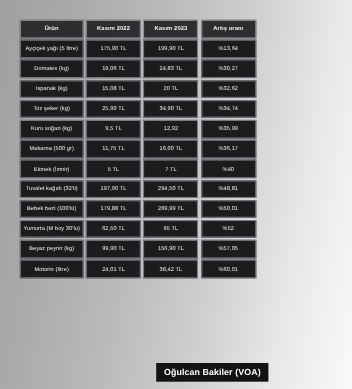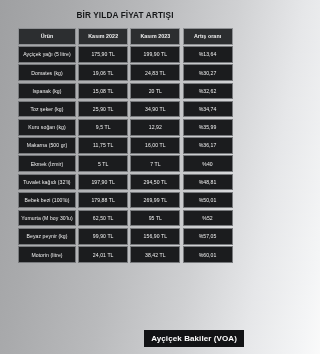--- a/index.html
+++ b/index.html
@@ -89,21 +89,20 @@
     letter-spacing: 0.1px;
     white-space: nowrap;
   }
 </style>
 </head>
 <body>
 
 <div id="infographic">
 
   <div class="title-block">
-    <span class="title-line title-line-1">BİR YILDA FİYAT ARTIŞI</span>
   </div>
 
   <div class="table-wrap">
 
     <div class="row row-header">
       <div class="cell c-product">Ürün</div>
       <div class="cell c-2022">Kasım 2022</div>
       <div class="cell c-2023">Kasım 2023</div>
       <div class="cell c-rate">Artış oranı</div>
     </div>
@@ -187,15 +186,15 @@
 
     <div class="row">
       <div class="cell c-product">Motorin (litre)</div>
       <div class="cell c-2022">24,01 TL</div>
       <div class="cell c-2023">38,42 TL</div>
       <div class="cell c-rate">%60,01</div>
     </div>
 
   </div>
 
-  <div class="credit">Ayçiçek Bakiler (VOA)</div>
+  <div class="credit">Oğulcan Bakiler (VOA)</div>
 
 </div>
 
 </body></html>

